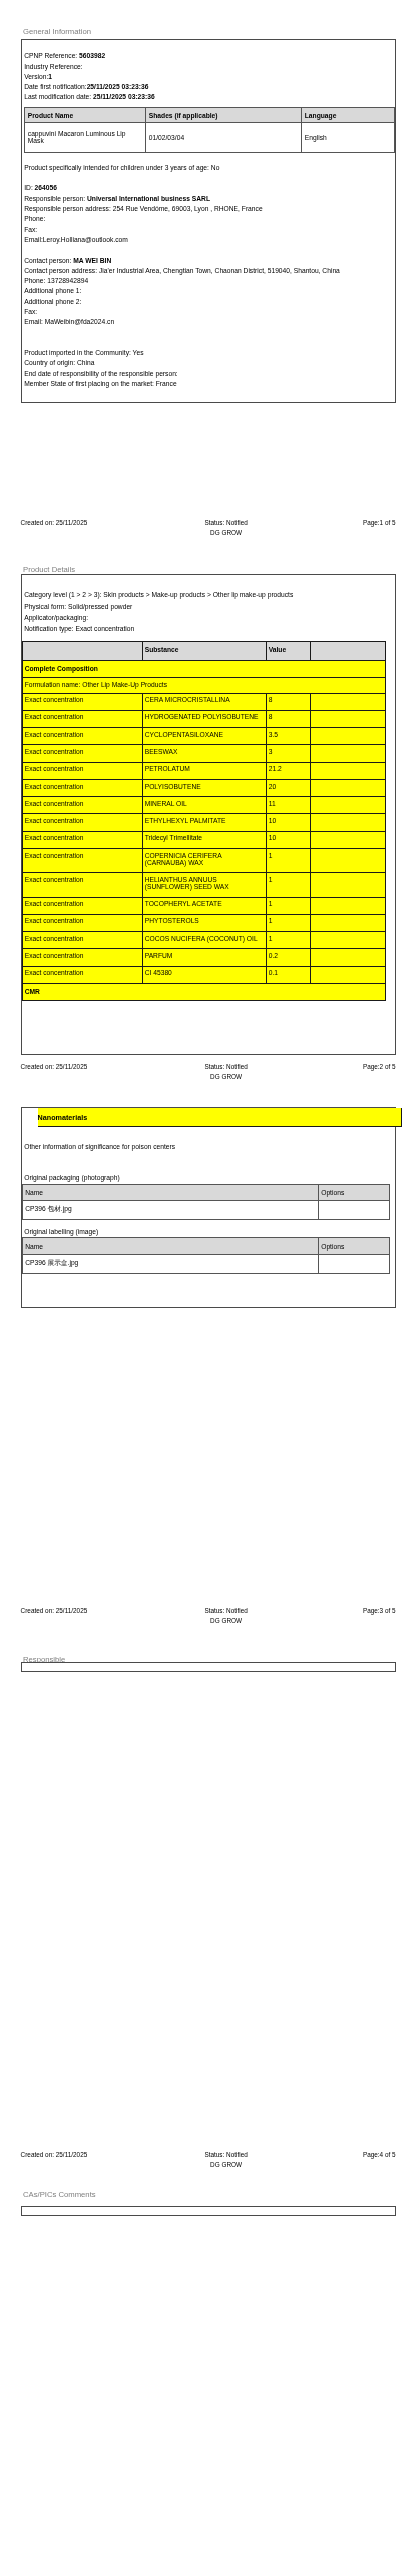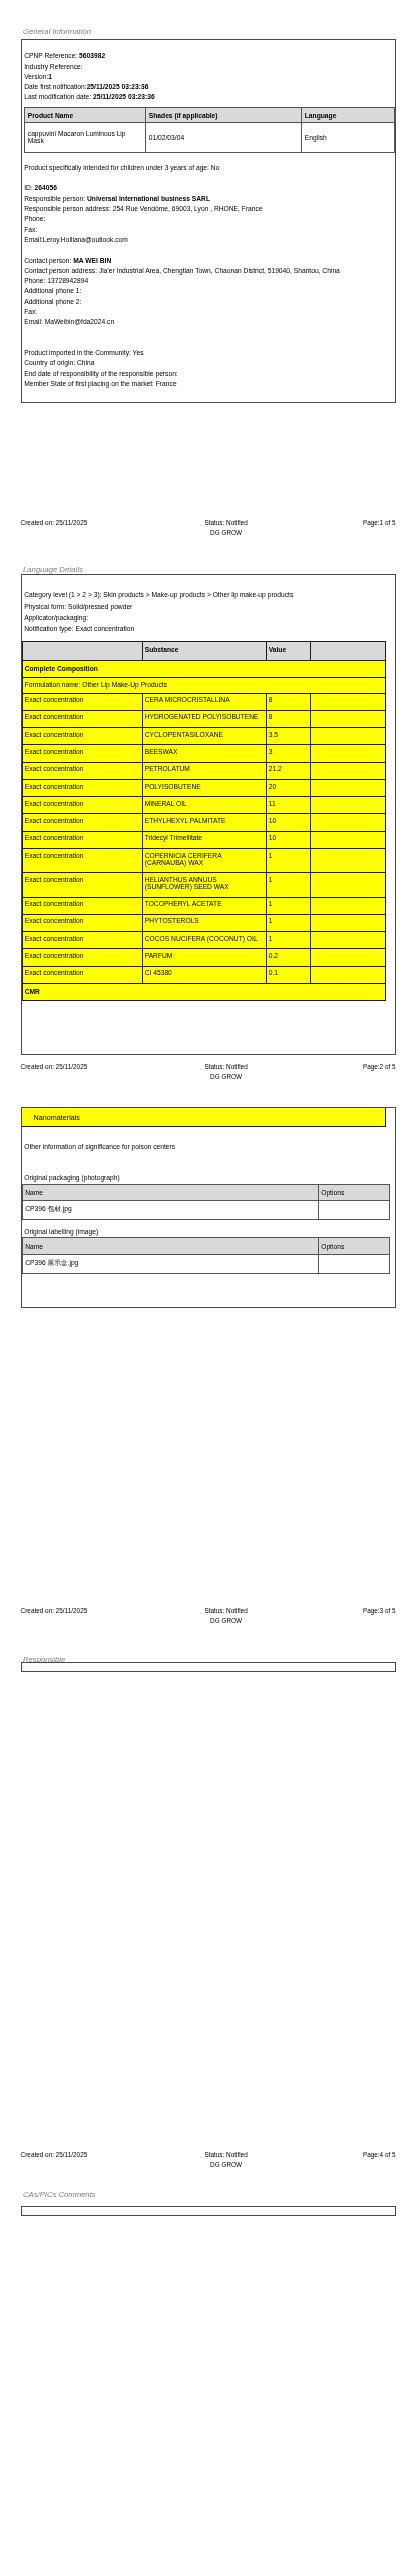--- a/index.html
+++ b/index.html
@@ -1,18 +1,18 @@
 <!DOCTYPE html>
 <html style="font-size:8.2px"><head>
 <meta charset="utf-8">
 <style>
   html,body{margin:0;padding:0;background:#ffffff;}
   body{width:420px;font-family:"Liberation Sans",sans-serif;color:#000;}
   .page{position:relative;width:420px;height:544px;overflow:hidden;background:#fff;}
-  .sec-title{position:absolute;left:23px;color:#7f7f7f;font-size:7.7px;font-style:italic;}
+  .sec-title{position:absolute;left:23px;color:#7f7f7f;font-size:7.7px;}
   .box{position:absolute;left:20.6px;width:375px;border:1px solid #4a4a4a;box-sizing:border-box;background:#fff;}
   .line{min-height:10.3px;line-height:10.3px;font-size:6.7px;white-space:pre-wrap;}
 
   
   #p1-box{top:39px;height:364px;padding:11.3px 4.1px 0 2.6px;}
   table.ptable{border-collapse:collapse;margin-top:4.1px;width:369px;font-size:6.7px;table-layout:fixed;}
   .ptable th,.ptable td{border:0.5px solid #555;padding:2.1px 2.6px;text-align:left;vertical-align:middle;word-wrap:break-word;}
   .ptable th{background:#d9d9d9;font-weight:bold;height:10.3px;}
   .ptable td{height:24px;}
   .note{margin-top:8.2px;}
@@ -23,21 +23,21 @@
   .pd-line{min-height:11.3px;line-height:11.3px;font-size:6.7px;}
   table.comp{border-collapse:collapse;margin-top:6.2px;margin-left:-2.6px;width:363px;font-size:6.7px;table-layout:fixed;}
   .comp th,.comp td{border:0.5px solid #1a1a1a;vertical-align:top;text-align:left;padding:2.6px 2.1px 6.7px 2.1px;word-wrap:break-word;}
   .comp thead th{background:#d9d9d9;font-weight:bold;padding:4.1px 2.1px 7.2px 2.1px;}
   .comp .yrow td{background:#ffff00;}
   .comp .headline td{font-weight:bold;padding:4.1px 2.1px 5.2px 2.1px;}
   .comp .formline td{padding:3.1px 2.1px 4.1px 2.1px;}
 
   
   #p3-box{top:18.5px;height:201px;padding:0;}
-  .banner{background:#ffff00;width:364px;height:19.6px;line-height:19.6px;font-weight:normal;font-size:7.2px;padding-left:12px;box-sizing:border-box;border-right:0.5px solid #1a1a1a;border-bottom:1px solid #1a1a1a;}
+  .banner{background:#ffff00;width:364px;height:19.6px;line-height:19.6px;font-weight:bold;font-size:7.2px;padding-left:0;box-sizing:border-box;border-right:0.5px solid #1a1a1a;border-bottom:1px solid #1a1a1a;margin-left:16px;}
   .p3text{margin-left:2.6px;font-size:6.7px;line-height:8.2px;}
   table.ftable{border-collapse:collapse;margin-top:1.5px;width:367px;font-size:6.7px;table-layout:fixed;}
   .ftable th,.ftable td{border:0.5px solid #555;padding:2.6px 2.6px;text-align:left;vertical-align:middle;}
   .ftable th{background:#d9d9d9;font-weight:normal;height:10.3px;}
   .ftable td{height:12.4px;}
 
   
   .thinbox{position:absolute;left:20.6px;top:30px;width:375px;height:10.3px;border:1px solid #4a4a4a;box-sizing:border-box;background:#fff;}
 
   
@@ -141,21 +141,21 @@
     <div class="f-left">Created on: 25/11/2025</div>
     <div class="f-center">
       <div>Status: Notified</div>
       <div>DG GROW</div>
     </div>
     <div class="f-right">Page:1 of 5</div>
   </div>
 </div>
 
 <div class="page">
-  <div class="sec-title" style="top:20.6px;">Language Details</div>
+  <div class="sec-title" style="top:20.6px;">Product Details</div>
 
   <div class="box" id="p2-box">
     <div>
 
         <div class="pd-line">Category level (1 &gt; 2 &gt; 3): Skin products &gt; Make-up products &gt; Other lip make-up products</div>
 
         <div class="pd-line">Physical form: Solid/pressed powder</div>
 
         <div class="pd-line">Applicator/packaging:</div>
 

